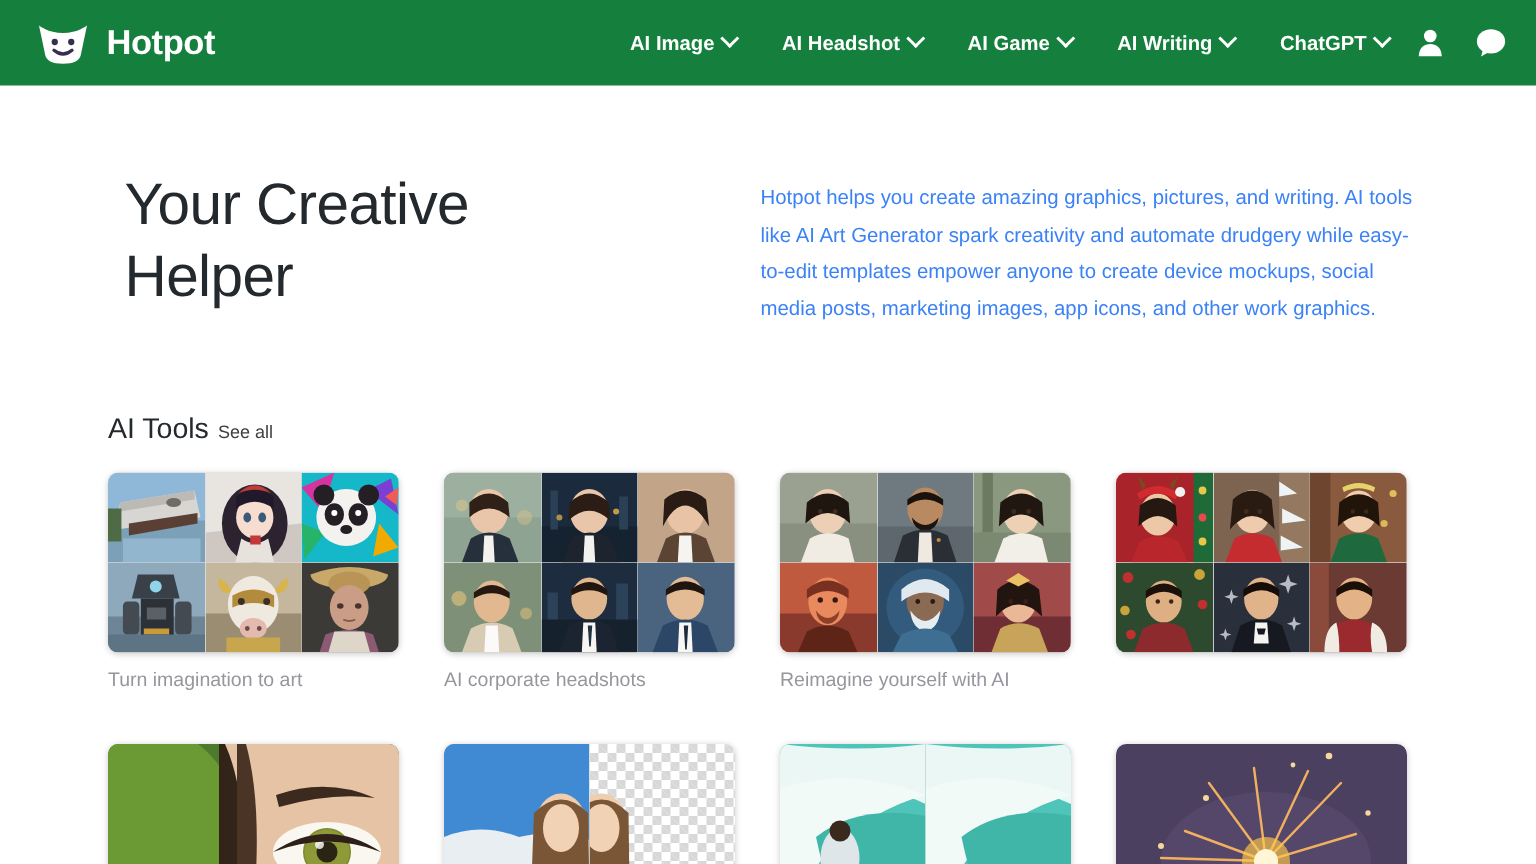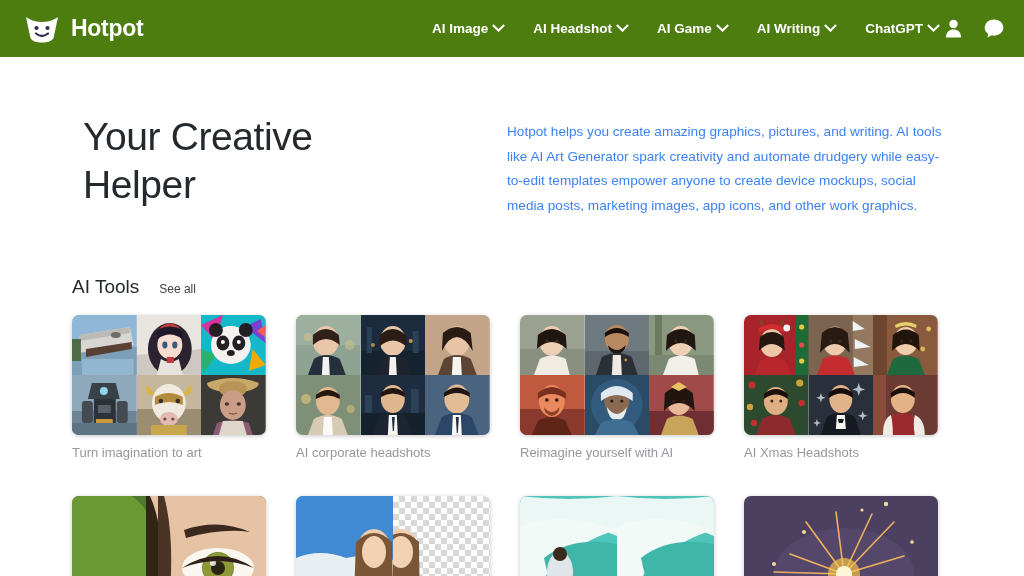--- a/index.html
+++ b/index.html
@@ -6,38 +6,38 @@
   html, body {
     width: 1024px; height: 576px;
     overflow: hidden;
     background: #ffffff;
     font-family: "Liberation Sans", sans-serif;
   }
 
   
   .header {
     height: 57px;
-    background: #4d7c0f;
+    background: #15803d;
     display: flex;
     align-items: center;
     padding: 0 26px 0 24px;
     position: relative;
     text-align: right;
   }
   .brand { display: flex; align-items: center; gap: 11px; cursor: pointer; }
   .logo-mark { width: 36px; height: 30px; position: relative; }
   .logo-text {
     color: #ffffff;
     font-size: 23px;
     font-weight: bold;
     letter-spacing: -0.3px;
   }
   .nav {
     position: absolute;
-    left: 432px;
+    left: 420px;
     display: flex;
     align-items: center;
     gap: 0px;
   }
   .nav-item {
     display: flex;
     align-items: center;
     gap: 6px;
     color: #ffffff;
     font-size: 13.5px;
@@ -84,21 +84,21 @@
   }
 
   
   .section {
     padding: 0 72px;
     margin-top: 57px;
   }
   .section-head {
     display: flex;
     align-items: baseline;
-    gap: 20px;
+    gap: 6px;
     margin-bottom: 17px;
   }
   .section-title {
     font-size: 19px;
     color: #24292e;
     font-weight: normal;
   }
   .see-all {
     font-size: 12px;
     color: #404040;
@@ -545,21 +545,20 @@
             <rect width="65" height="60" fill="#6b3a32"></rect>
             <rect x="0" y="0" width="13" height="60" fill="#8a4a3c"></rect>
             <ellipse cx="30" cy="24" rx="12" ry="14" fill="#e4b287"></ellipse>
             <path d="M18 18 Q30 7 42 18 L42 23 Q30 13 18 23 Z" fill="#1a1008"></path>
             <path d="M16 42 Q30 34 44 42 L50 60 L10 60 Z" fill="#9a2a2e"></path>
             <path d="M42 40 Q52 44 52 60 L42 60 Q40 48 42 40 Z" fill="#f0ece4"></path>
             <path d="M18 40 Q10 44 10 60 L20 60 Q20 48 18 40 Z" fill="#f0ece4"></path>
           </svg>
         </div>
       </div>
-      <div class="card-label">AI Xmas Headshots</div>
     </div>
 
     <div class="card">
       <div class="thumb g1">
         <div class="cell">
           <svg width="100%" height="100%" viewBox="0 0 194 120" preserveAspectRatio="none">
             <rect width="194" height="120" fill="#4e7a2e"></rect>
             <ellipse cx="30" cy="60" rx="58" ry="70" fill="#6b9a34"></ellipse>
             <rect x="78" y="0" width="116" height="120" fill="#e6c3a4"></rect>
             <path d="M78 0 Q96 40 88 120 L74 120 L74 0 Z" fill="#33241a"></path>

